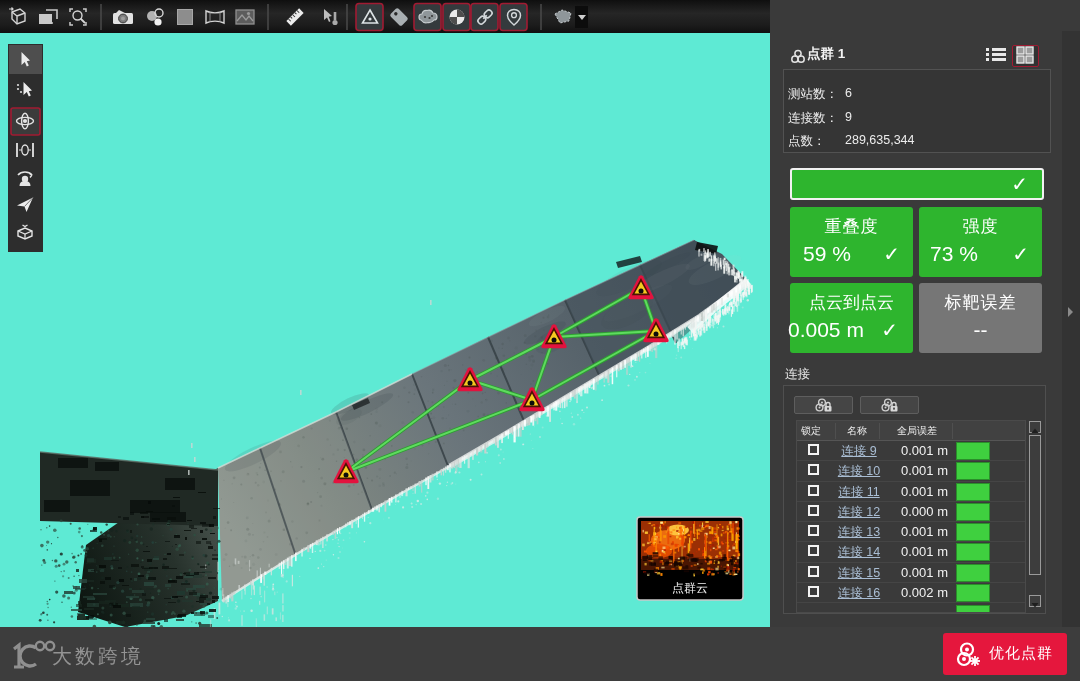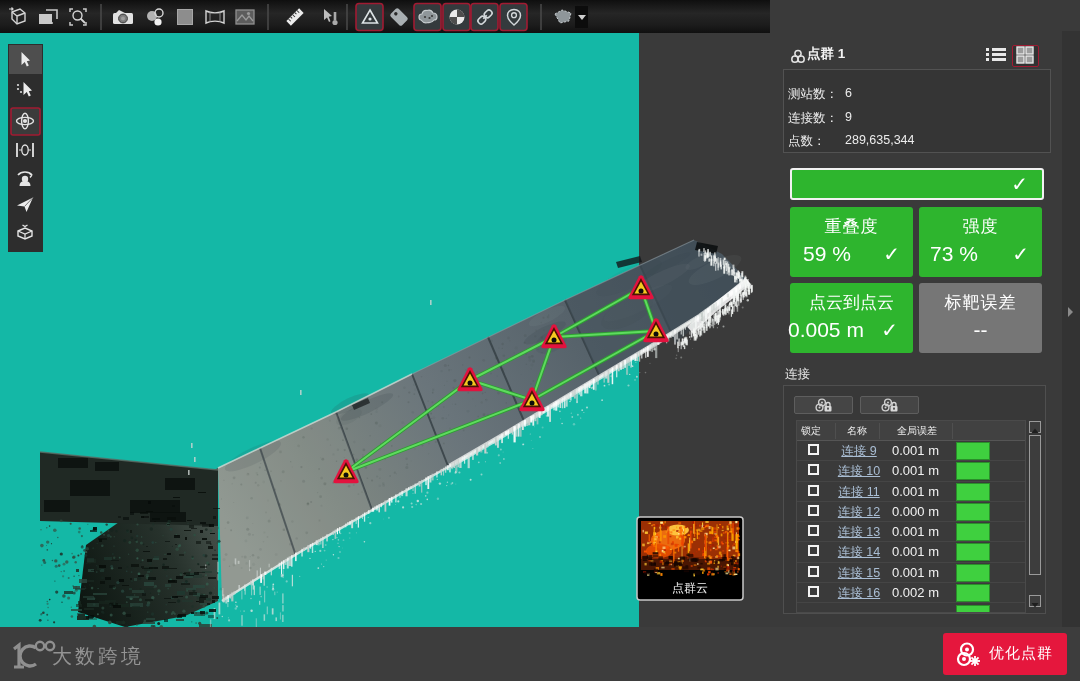--- a/index.html
+++ b/index.html
@@ -1,18 +1,18 @@
 <!DOCTYPE html>
 <html><head><meta charset="utf-8"><style>
 *{margin:0;padding:0;box-sizing:border-box}
 html,body{width:1080px;height:681px;overflow:hidden;background:#000;font-family:"Liberation Sans",sans-serif}
 #app{position:relative;width:1080px;height:681px;background:#3a3a3a}
 .abs{position:absolute}
 #topbar{left:0;top:0;width:770px;height:33px;background:linear-gradient(#0f0f0f,#262626 40%,#1c1c1c 75%,#101010)}
-#canvas{left:0;top:33px;width:639px;height:594px;background:#14b8a6}
+#canvas{left:0;top:33px;width:770px;height:594px;background:#5eead4}
 #ltb{left:8px;top:11px;width:35px;height:208px;background:#2d2d2d}
 #rpanel{left:770px;top:0;width:310px;height:627px;background:#3a3a3a}
 #tabbar{left:0;top:0;width:310px;height:31px;background:#242424;border-bottom:1px solid #474747}
 .tab{position:absolute;top:3px;height:28px;line-height:28px;font-size:13px;text-align:center}
 #tab1{left:2px;width:38px;color:#e0e0e0;background:#2e2e2e}
 #tab2{left:40px;width:37px;color:#fff;background:#3a3a3a;border-top:3px solid #e11a3c;height:28px;line-height:25px}
 #layersbtn{left:260px;top:3px;width:31px;height:26px;background:#373737}
 #titlerow{left:0;top:40px;width:292px;height:30px}
 #titlerow .cap{position:absolute;left:37px;top:5px;font-size:13.5px;font-weight:bold;color:#f2f2f2}
 #gridbtn{left:242px;top:45px;width:27px;height:22px;background:#323232;border:1.6px solid #a11b32;border-radius:2px}
@@ -29,21 +29,21 @@
 .green{background:#2eb52e}
 #lbl-conn{left:15px;top:366px;font-size:12.5px;color:#e8e8e8}
 #connbox{left:13px;top:385px;width:263px;height:229px;background:#383838;border:1px solid #4f4f4f}
 .lockbtn{position:absolute;top:10px;width:59px;height:18px;background:#454545;border:1px solid #5e5e5e;border-radius:2px}
 #tbl{position:absolute;left:12px;top:34px;width:230px;height:193px;background:#3a3a3a;border:1px solid #4a4a4a;overflow:hidden}
 #thead{position:absolute;left:0;top:0;width:230px;height:20px;background:#414141;border-bottom:1px solid #555;font-size:10px;color:#ececec}
 #thead span{position:absolute;top:3px}
 .trow{position:absolute;left:0;width:230px;height:20.25px;border-bottom:1px solid #454545;font-size:12.5px}
 .cb{position:absolute;left:11px;top:3px;width:11px;height:11px;border:2px solid #f2f2f2;background:#3a3a3a}
 .lnk{position:absolute;left:38px;top:2px;width:48px;text-align:center;color:#a9bdd3;text-decoration:underline}
-.val{position:absolute;left:95px;top:2px;width:56px;text-align:left;color:#f2f2f2;font-size:13px}
+.val{position:absolute;left:95px;top:2px;width:56px;text-align:right;color:#f2f2f2;font-size:13px}
 .bar{position:absolute;left:159px;top:1px;width:34px;height:18px;background:#3fd03f;border:1px solid #2a8f2a}
 #sbar{position:absolute;left:245px;top:35px;width:12px;height:186px}
 .sbox{position:absolute;left:0;width:12px;height:12px;background:#3d3d3d;border:1px solid #9a9a9a}
 #sthumb{position:absolute;left:0;top:14px;width:12px;height:140px;background:#3d3d3d;border:1px solid #9a9a9a}
 #rstrip{left:1062px;top:31px;width:18px;height:596px;background:#333}
 #botbar{left:0;top:627px;width:1080px;height:54px;background:#3d3d3d}
 #wm{position:absolute;left:52px;top:16px;font-size:20px;color:#939393;letter-spacing:3px}
 #optbtn{position:absolute;left:943px;top:6px;width:124px;height:42px;background:#e5173d;border-radius:3px;color:#fff}
 #optbtn span{position:absolute;left:46px;top:11px;font-size:15px;letter-spacing:1px}
 </style></head><body>

